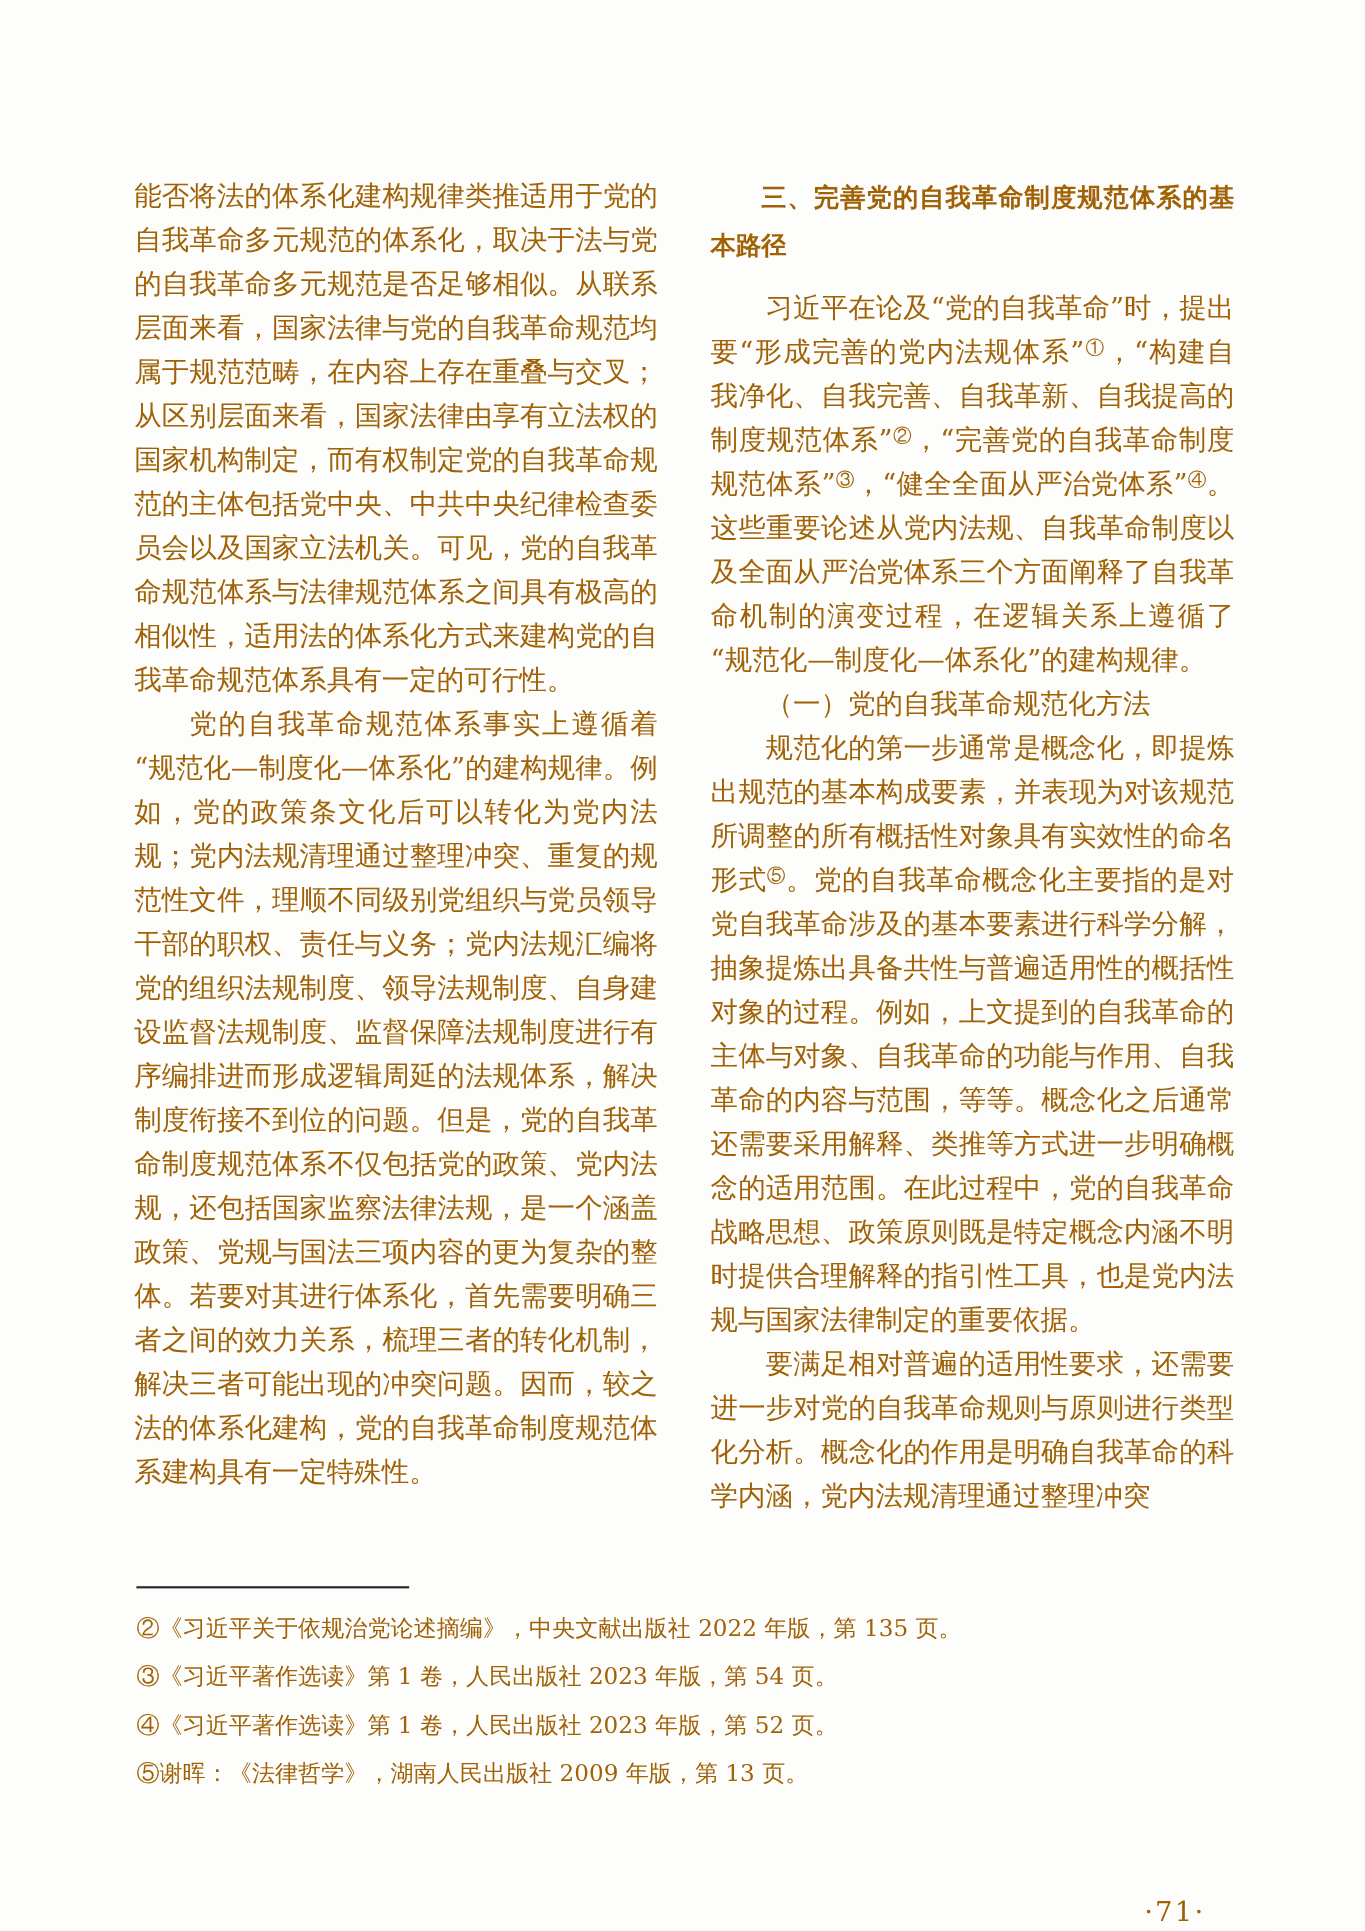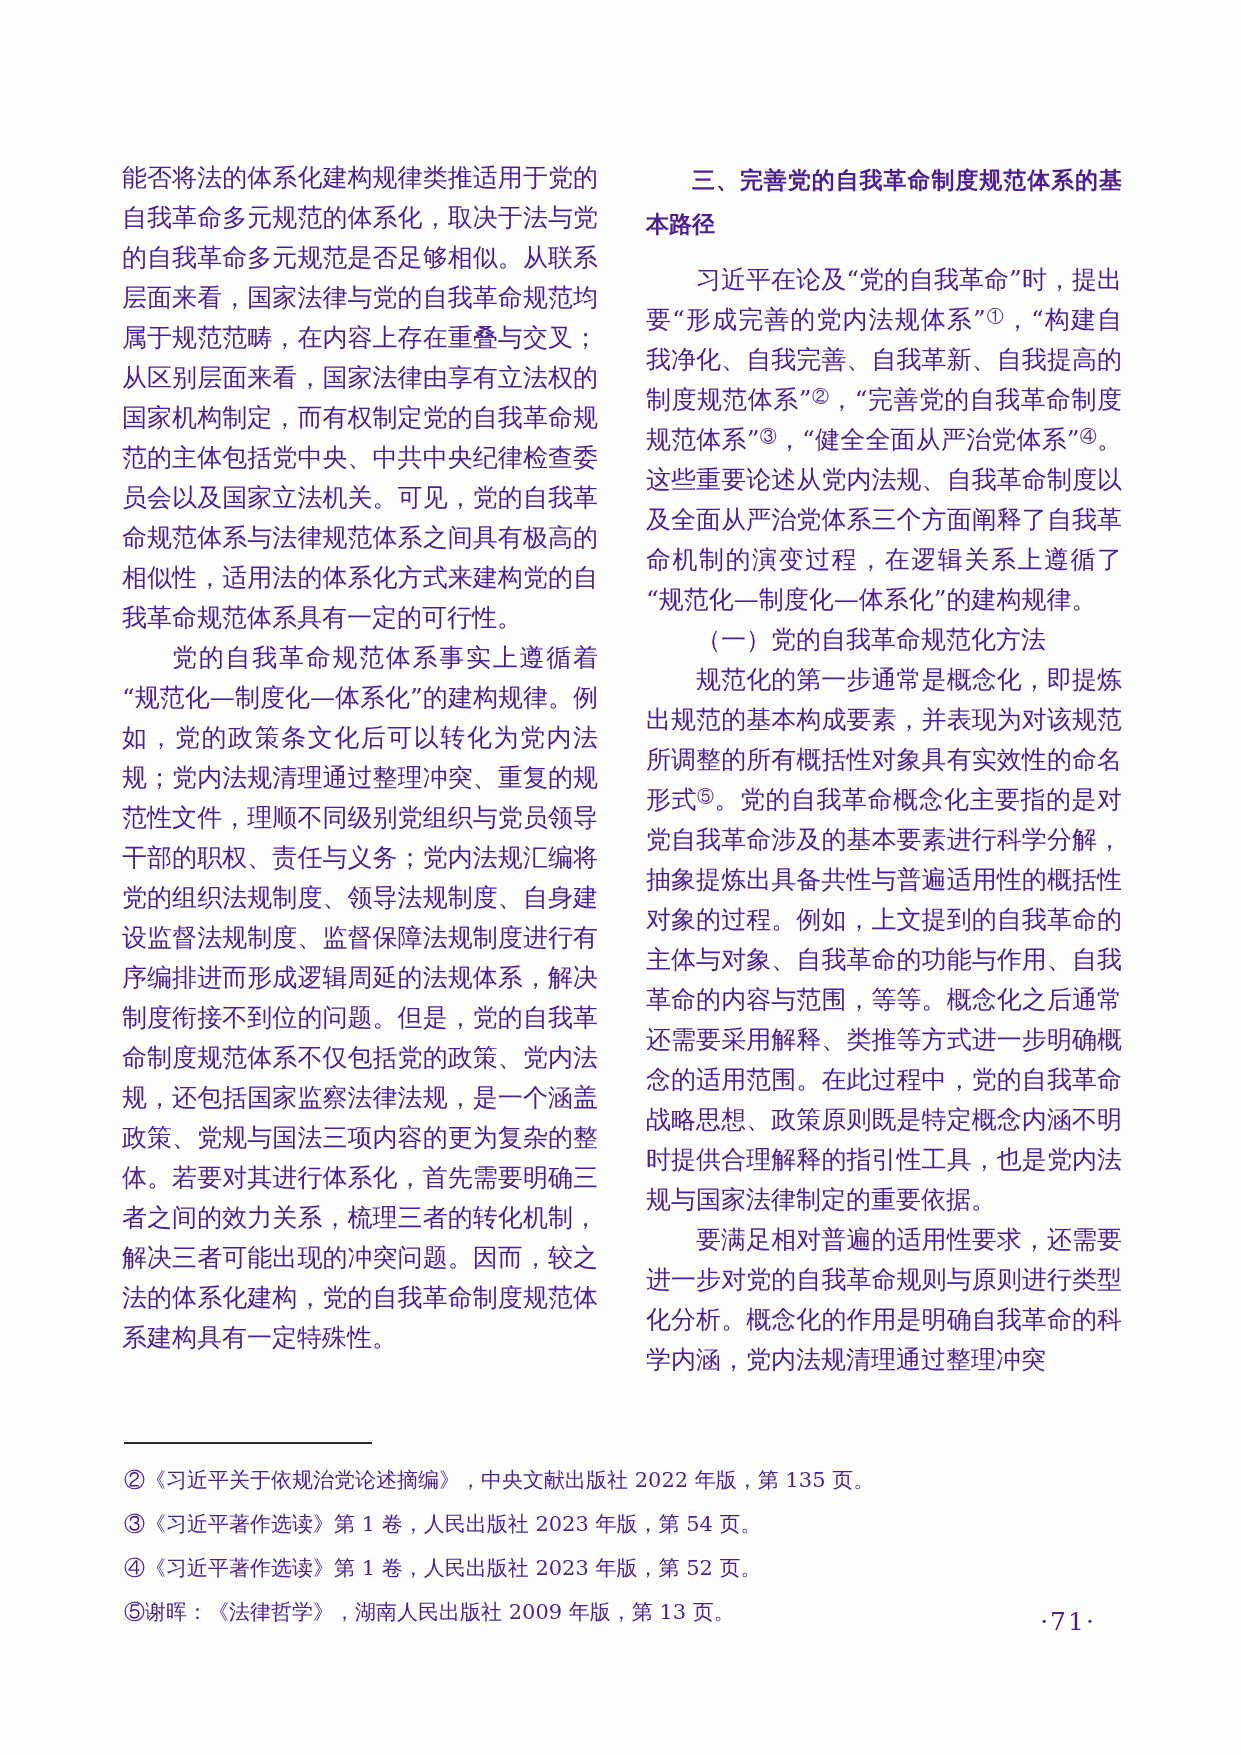--- a/index.html
+++ b/index.html
@@ -2,21 +2,21 @@
 <html lang="zh"><head>
 <meta charset="utf-8">
 <style>
   html,body{margin:0;padding:0;}
   body{background:#e8e8e8;}
   .page{
     position:relative;
     width:1241px;height:1755px;
     margin:0 auto;
     background:#fdfdfb;
-    color:#4c1d95;
+    color:#a16207;
     font-family:"DejaVu Serif","Liberation Serif",serif;
     overflow:hidden;
   }
   .col{
     position:absolute;top:158px;width:476px;
     font-size:25px;line-height:40px;
     text-align:justify;text-justify:inter-ideograph;
   }
   .col-left{left:122px;}
   .col-right{left:646px;}
@@ -37,21 +37,21 @@
     width:248px;height:0;
     border-top:2px solid #2a2a2a;
   }
   .footnotes{
     position:absolute;left:124px;top:1458px;width:1000px;
     font-size:21px;line-height:44px;
     list-style:none;margin:0;padding:0;
   }
   .footnotes li{margin:0;padding:0;}
   .page-number{
-    position:absolute;left:1003px;top:1604px;width:130px;
+    position:absolute;left:1003px;top:1720px;width:130px;
     font-size:25px;line-height:36px;
     text-align:center;
     letter-spacing:2px;
   }
 </style>
 </head>
 <body>
 
 <div class="page">
 

